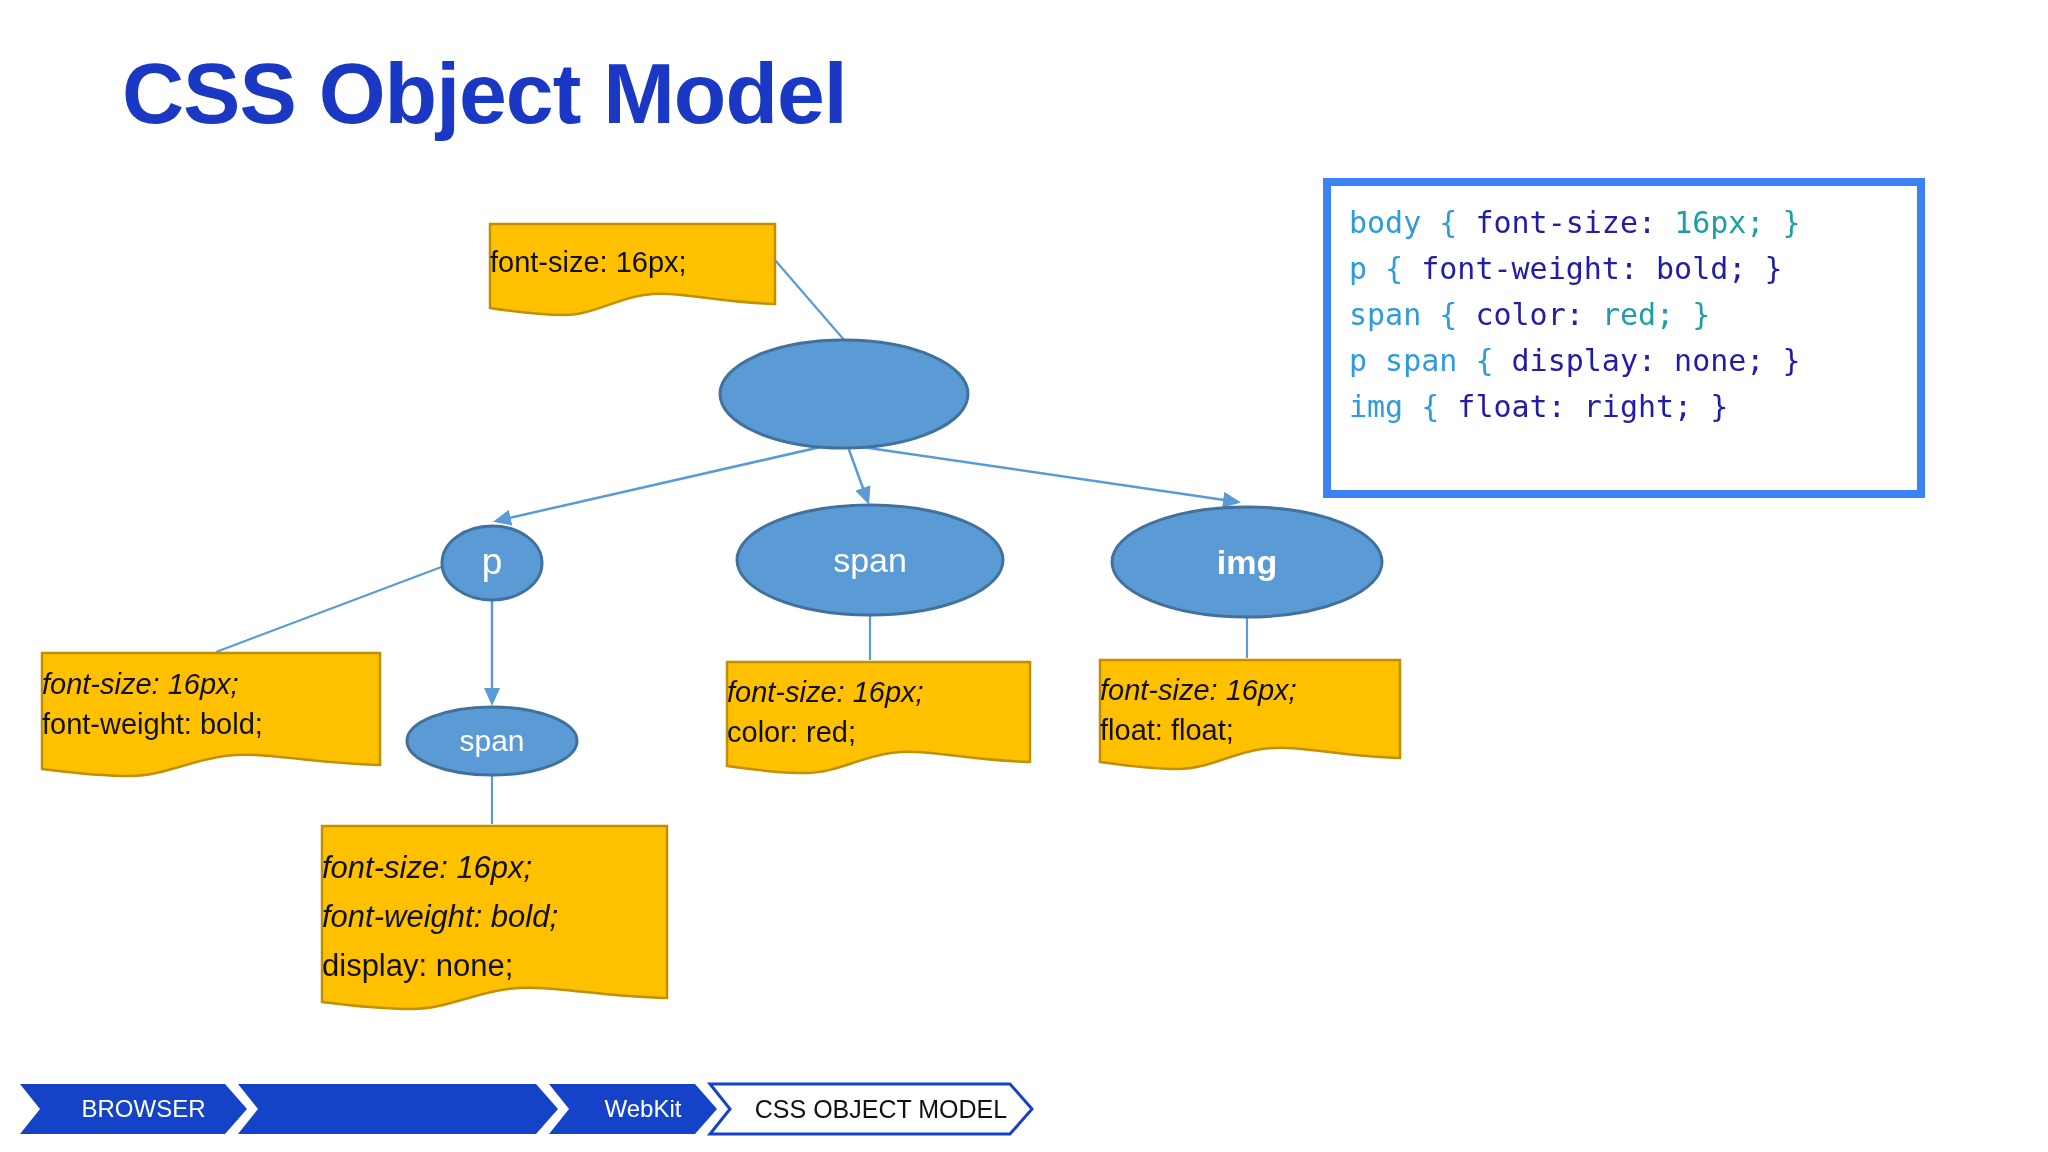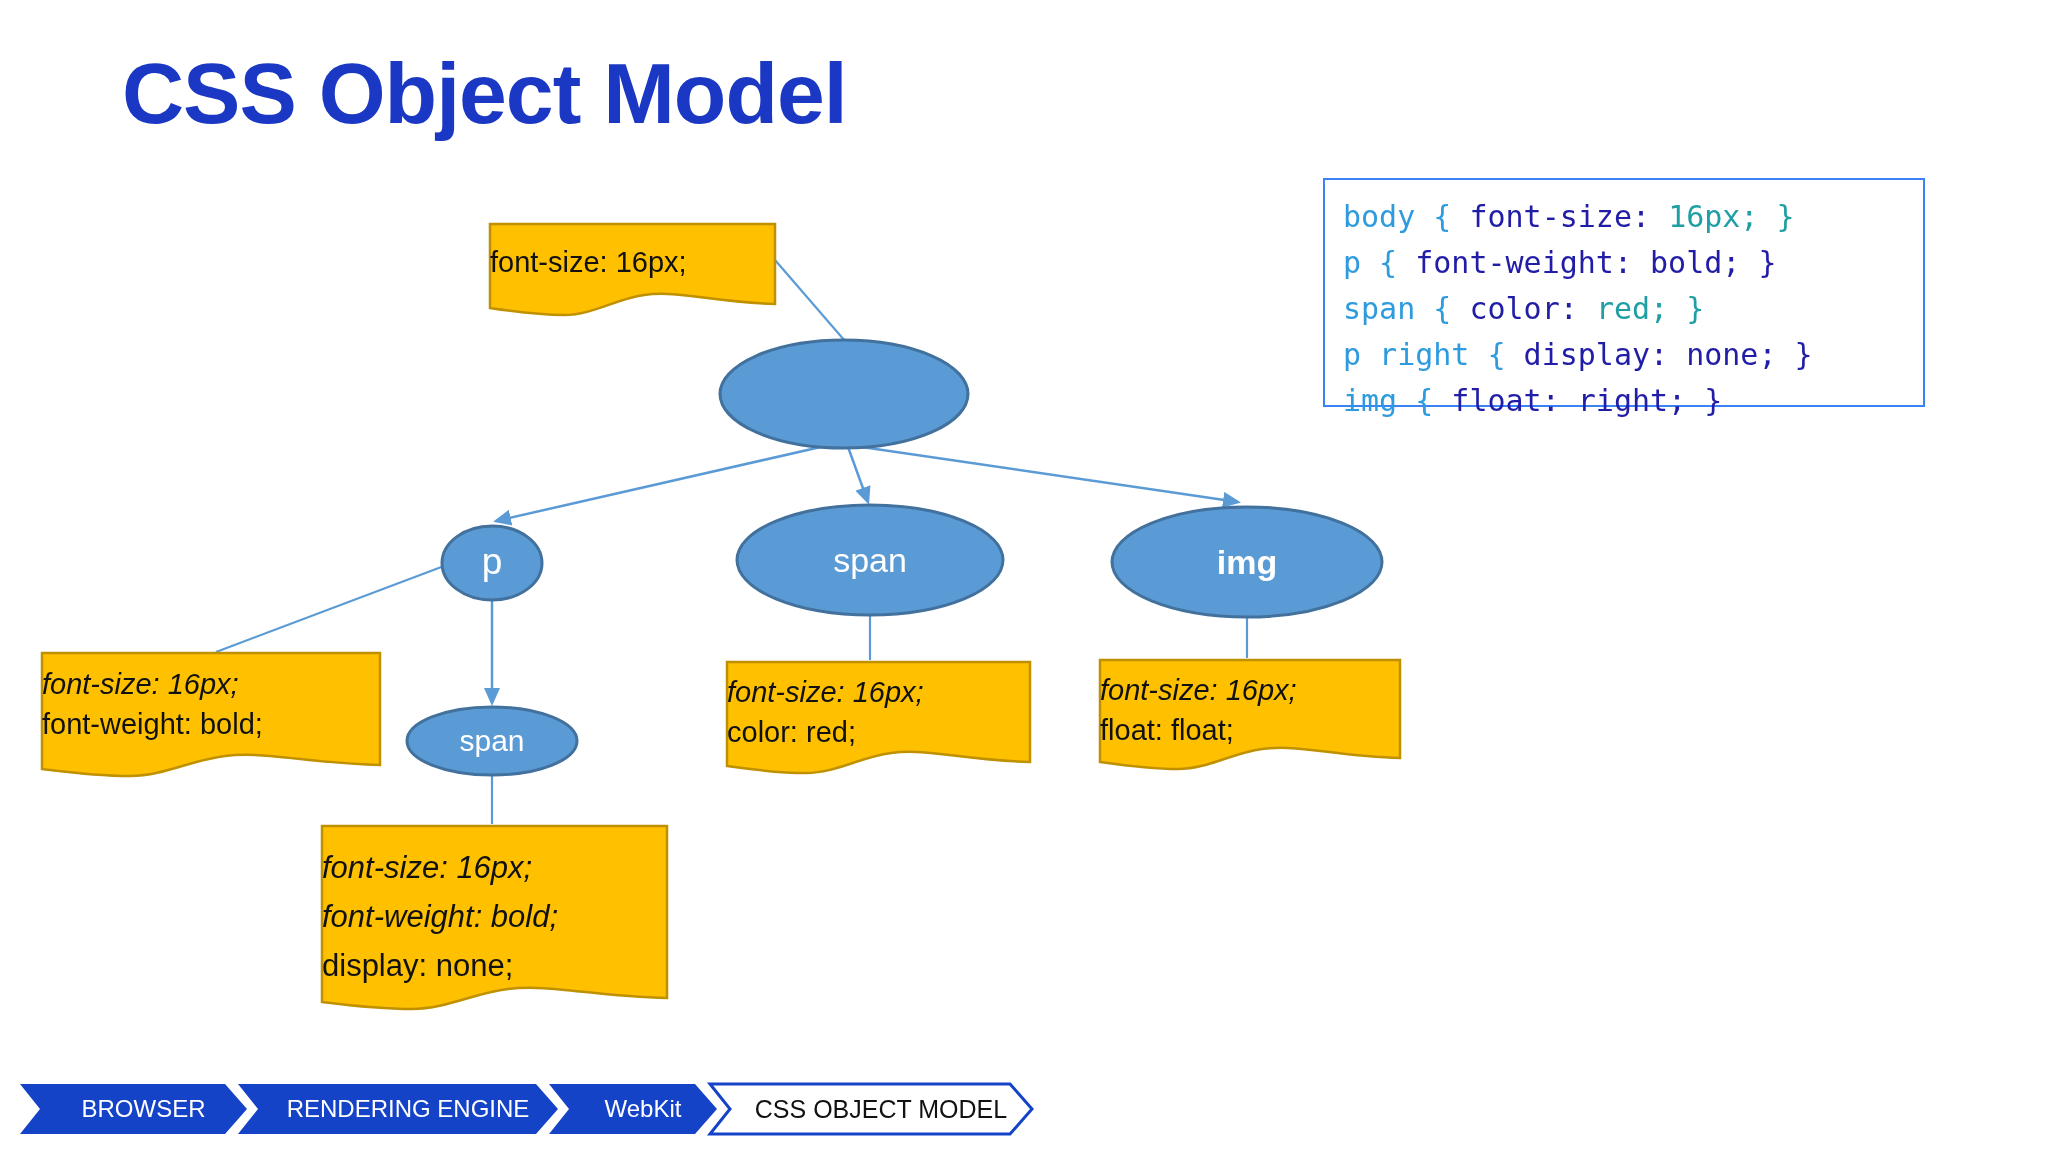--- a/index.html
+++ b/index.html
@@ -4,22 +4,22 @@
 <style>
   html,body{margin:0;padding:0;background:#ffffff;}
   #slide{position:relative;width:2048px;height:1152px;background:#ffffff;overflow:hidden;
          font-family:"Liberation Sans",sans-serif;border-radius:13px;}
   
   .title{position:absolute;left:122px;top:44px;font-size:86px;font-weight:700;
          color:#1b38c4;letter-spacing:-1px;}
   
   #diagram{position:absolute;left:0;top:0;width:2048px;height:1152px;}
   
-  .code-panel{position:absolute;left:1323px;top:178px;width:602px;height:229px;
-      box-sizing:border-box;border:2px solid #3b82f6;background:#ffffff;
+  .code-panel{position:absolute;left:1323px;top:178px;width:602px;height:320px;
+      box-sizing:border-box;border:8px solid #3b82f6;background:#ffffff;
       padding:14px 18px;font-family:"DejaVu Sans Mono","Liberation Mono",monospace;
       font-size:30px;line-height:46px;}
   .code-line{white-space:pre;}
   .tok-sel{color:#2e9bde;}
   .tok-prop{color:#221da6;}
   .tok-val{color:#1f9fa3;}
   
   .node-label{position:absolute;color:#ffffff;text-align:center;}
   .nl-body{left:720px;top:366px;width:248px;height:56px;line-height:56px;font-size:34px;}
   .nl-span-mid{left:737px;top:532px;width:266px;height:56px;line-height:56px;font-size:34px;}
@@ -108,22 +108,21 @@
   <div class="note-text nt-span-small">
     <span class="it">font-size: 16px;</span>
     <span class="it">font-weight: bold;</span>
     <span>display: none;</span>
   </div>
 
   <div class="code-panel">
     <div class="code-line"><span class="tok-sel">body {</span><span class="tok-prop"> font-size: </span><span class="tok-val">16px; }</span></div>
     <div class="code-line"><span class="tok-sel">p {</span><span class="tok-prop"> font-weight: bold; }</span><span class="tok-val"></span></div>
     <div class="code-line"><span class="tok-sel">span {</span><span class="tok-prop"> color: </span><span class="tok-val">red; }</span></div>
-    <div class="code-line"><span class="tok-sel">p right {</span><span class="tok-prop"> display: none; }</span><span class="tok-val"></span></div>
+    <div class="code-line"><span class="tok-sel">p span {</span><span class="tok-prop"> display: none; }</span><span class="tok-val"></span></div>
     <div class="code-line"><span class="tok-sel">img {</span><span class="tok-prop"> float: right; }</span><span class="tok-val"></span></div>
   </div>
 
   <div class="crumb-label cl-1">BROWSER</div>
-  <div class="crumb-label cl-2">RENDERING ENGINE</div>
   <div class="crumb-label cl-3">WebKit</div>
   <div class="crumb-label cl-4">CSS OBJECT MODEL</div>
 
 </div>
 
 </body></html>

